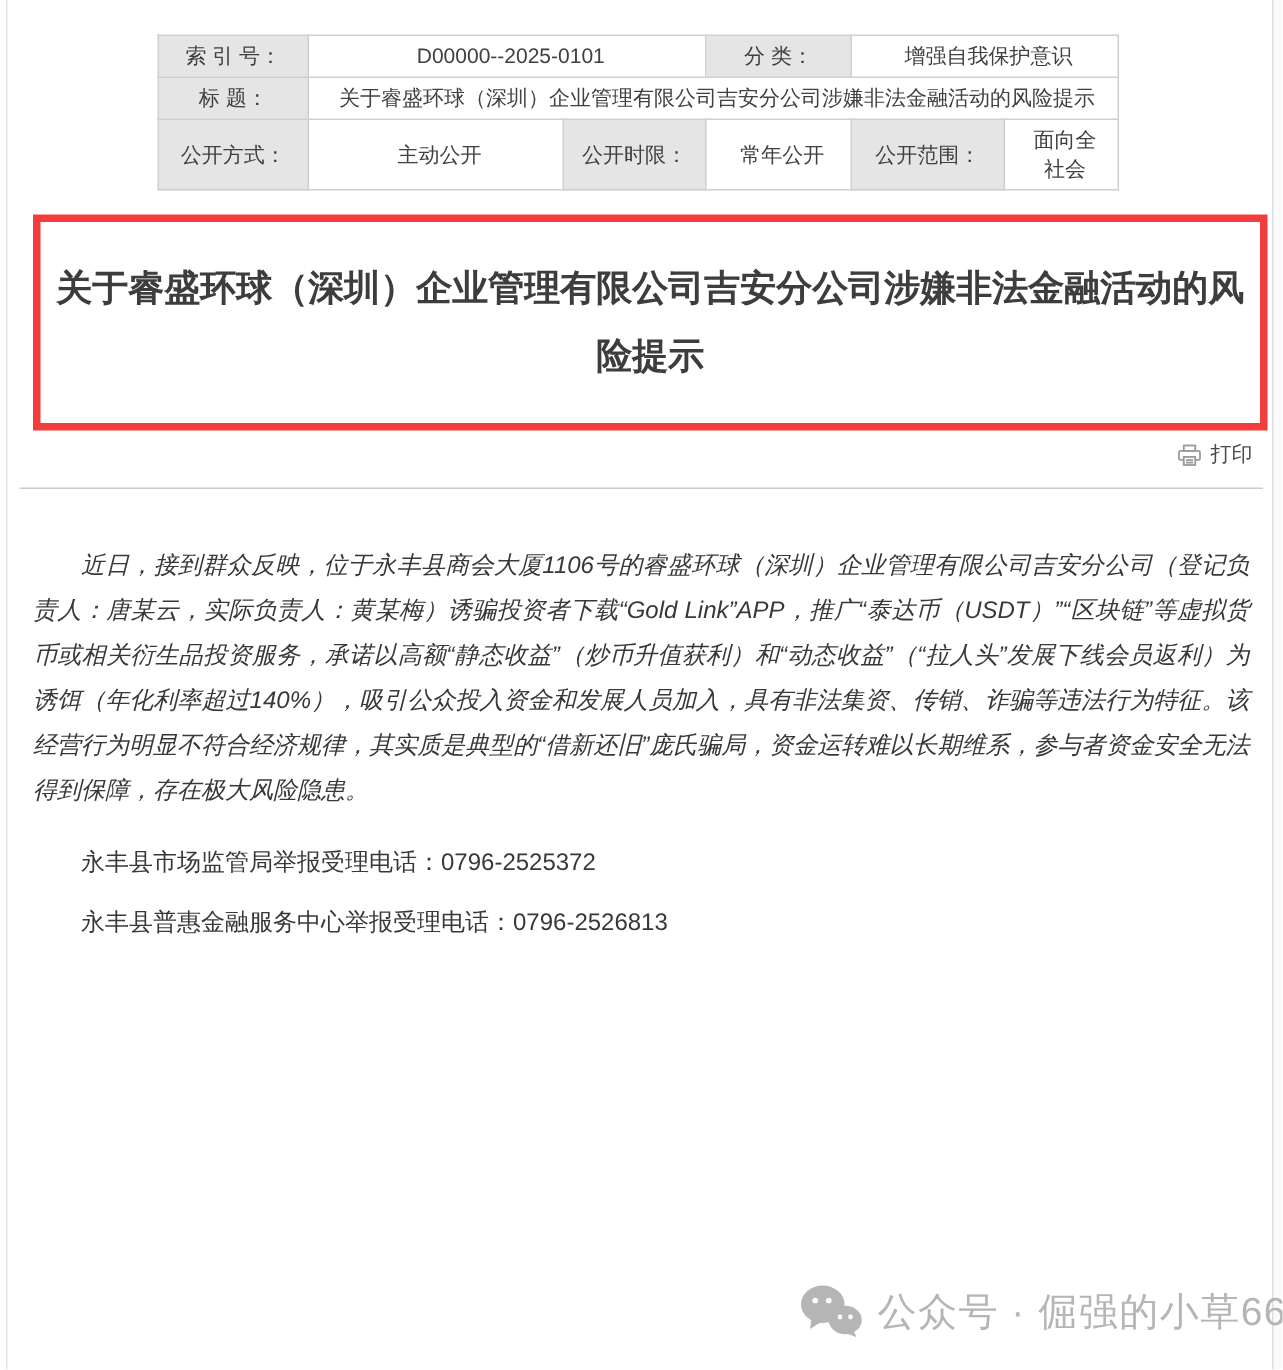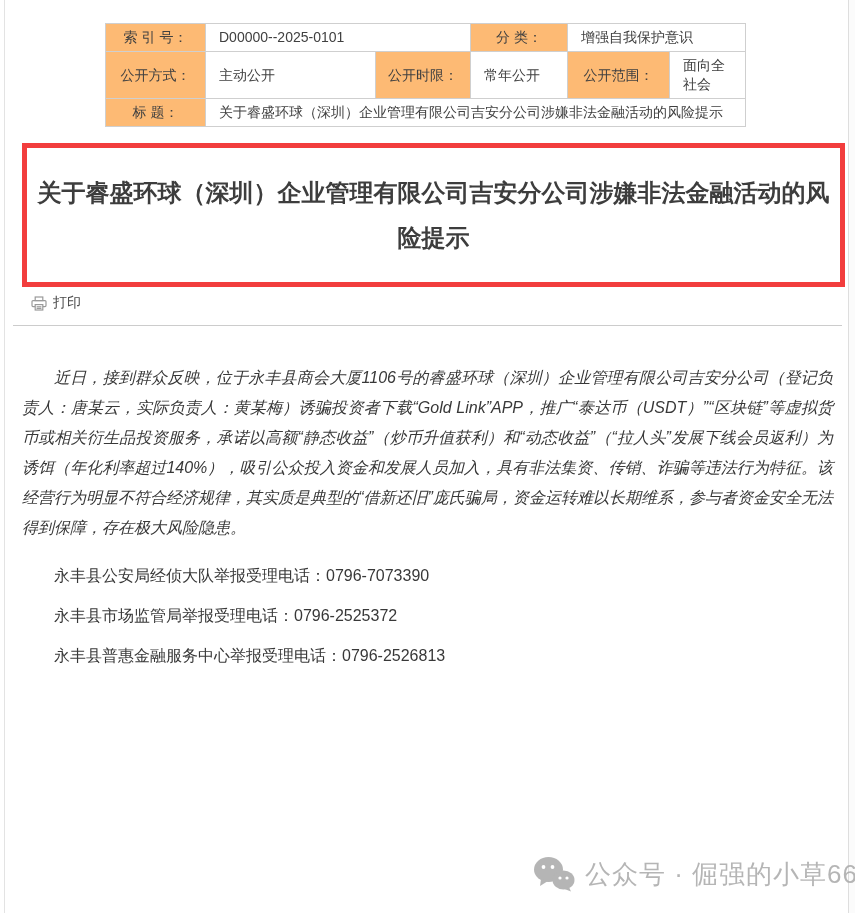--- a/index.html
+++ b/index.html
@@ -32,27 +32,27 @@
     font-size: 14px;
     color: #404040;
   }
   table.info-table td {
     border: 1px solid #cfcfcf;
     padding: 4px 8px;
     line-height: 19px;
     vertical-align: middle;
   }
   table.info-table td.lbl {
-    background: #fdba74;
+    background: #e5e5e5;
     text-align: center;
     height: 27px;
   }
   table.info-table td.val {
     background: #fff;
-    text-align: left;
+    text-align: center;
     padding-left: 13px;
   }
 
   
   .title-box {
     margin: 16px 0 0 22px;
     width: 823px;
     border: 5px solid #f23d3d;
     padding: 22px 10px;
     background: #fff;
@@ -62,20 +62,21 @@
     font-weight: bold;
     color: #3d3d3d;
     text-align: center;
     line-height: 45px;
   }
 
   
   .print-bar {
     margin-top: 7px;
     padding-right: 20px;
+    text-align: right;
     height: 22px;
     padding-left: 31px;
   }
   .print-link {
     display: inline-flex;
     align-items: center;
     gap: 6px;
     font-size: 14px;
     color: #4a4a4a;
     cursor: pointer;
@@ -146,30 +147,30 @@
         <col style="width:76px">
     </colgroup>
     <tbody>
         <tr>
       <td class="lbl">索 引 号：</td>
       <td class="val" colspan="2">D00000--2025-0101</td>
       <td class="lbl">分 类：</td>
       <td class="val" colspan="2">增强自我保护意识</td>
     </tr>
     <tr>
+      <td class="lbl">标 题：</td>
+      <td class="val" colspan="5">关于睿盛环球（深圳）企业管理有限公司吉安分公司涉嫌非法金融活动的风险提示</td>
+    </tr>
+    <tr>
       <td class="lbl">公开方式：</td>
       <td class="val">主动公开</td>
       <td class="lbl">公开时限：</td>
       <td class="val">常年公开</td>
       <td class="lbl">公开范围：</td>
       <td class="val">面向全社会</td>
-    </tr>
-    <tr>
-      <td class="lbl">标 题：</td>
-      <td class="val" colspan="5">关于睿盛环球（深圳）企业管理有限公司吉安分公司涉嫌非法金融活动的风险提示</td>
     </tr>
   </tbody>
     </table>
 
   <div class="title-box">
     <h1>关于睿盛环球（深圳）企业管理有限公司吉安分公司涉嫌非法金融活动的风险提示</h1>
   </div>
 
   <div class="print-bar">
     <a class="print-link">
@@ -184,21 +185,20 @@
       </span>
       <span>打印</span>
     </a>
   </div>
 
   <hr class="divider">
 
   <div class="article">
     <p class="para">近日，接到群众反映，位于永丰县商会大厦1106号的睿盛环球（深圳）企业管理有限公司吉安分公司（登记负责人：唐某云，实际负责人：黄某梅）诱骗投资者下载“Gold Link”APP，推广“泰达币（USDT）”“区块链”等虚拟货币或相关衍生品投资服务，承诺以高额“静态收益”（炒币升值获利）和“动态收益”（“拉人头”发展下线会员返利）为诱饵（年化利率超过140%），吸引公众投入资金和发展人员加入，具有非法集资、传销、诈骗等违法行为特征。该经营行为明显不符合经济规律，其实质是典型的“借新还旧”庞氏骗局，资金运转难以长期维系，参与者资金安全无法得到保障，存在极大风险隐患。</p>
 
-    <p class="hotline">永丰县公安局经侦大队举报受理电话：0796-7073390</p>
     <p class="hotline">永丰县市场监管局举报受理电话：0796-2525372</p>
     <p class="hotline">永丰县普惠金融服务中心举报受理电话：0796-2526813</p>
   </div>
 
 </div>
 
 <div class="watermark">
   <span>
     <svg width="42" height="36" viewBox="0 0 42 36">
       <g fill="#a9a9a9">

